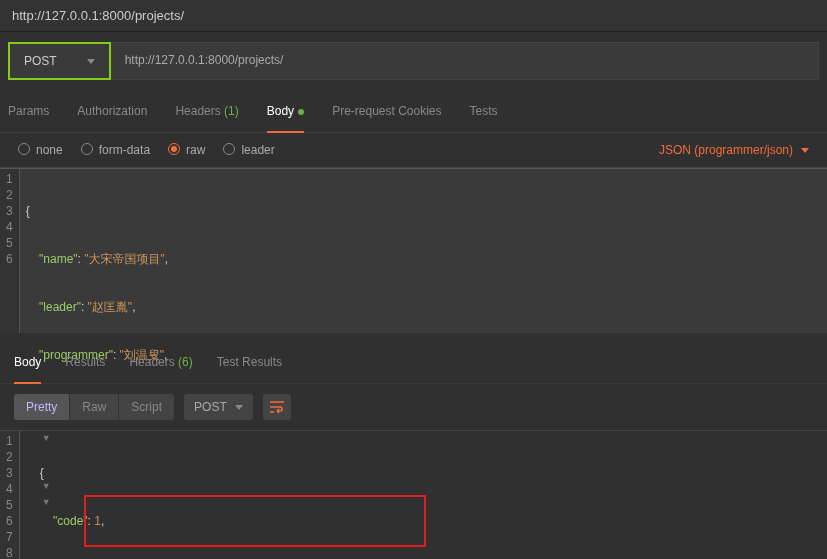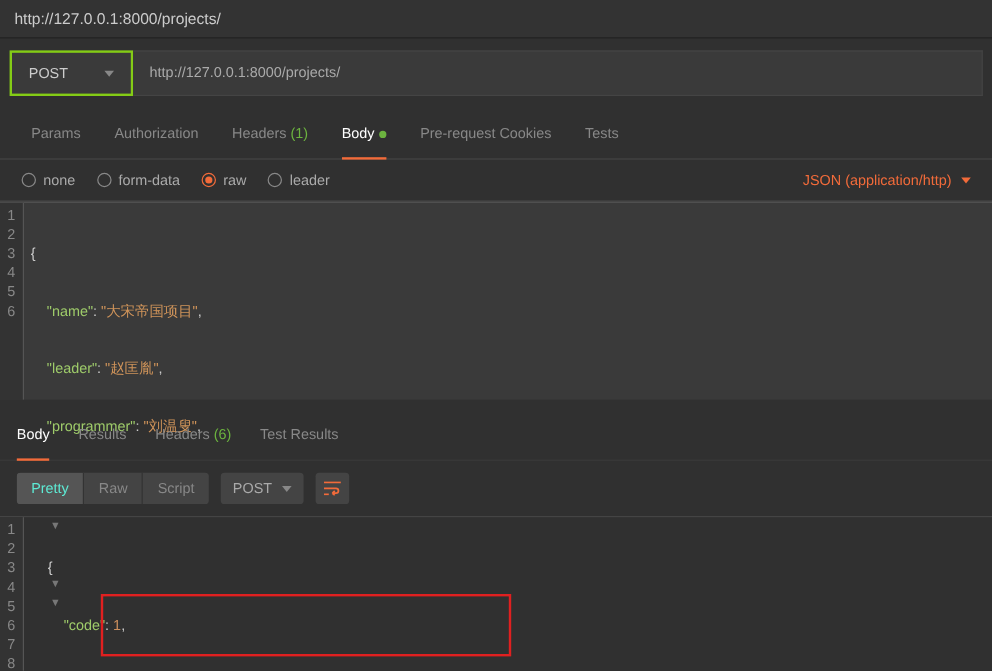--- a/index.html
+++ b/index.html
@@ -2,44 +2,44 @@
 <html><head>
 <meta charset="utf-8">
 <style>
 *{margin:0;padding:0;box-sizing:border-box;font-family:Arial,sans-serif;font-size:12px}
 body{background:#303030;color:#aaa;width:827px;height:559px;overflow:hidden}
 .url-bar{background:#333;padding:8px 12px;color:#ccc;font-size:13px;border-bottom:1px solid #222}
 .req-row{display:flex;padding:10px 8px;gap:0;align-items:stretch}
 .method-sel{background:#3a3a3a;color:#ccc;padding:10px 14px;display:flex;align-items:center;gap:30px;border:2px solid #84cc16;cursor:pointer}
 .chev-down{width:0;height:0;border-left:4px solid transparent;border-right:4px solid transparent;border-top:5px solid #888}
 .url-input{flex:1;background:#3a3a3a;color:#aaa;padding:10px 14px;border:1px solid #444;border-left:none}
-.tabs{display:flex;gap:28px;padding:10px 26px;border-bottom:1px solid #444}
+.tabs{display:flex;gap:28px;padding:10px 8px;border-bottom:1px solid #444}
 .tab{color:#888;cursor:pointer;padding:4px 0}
 .tab.active{color:#fff;border-bottom:2px solid #f26b3a;margin-bottom:-11px;padding-bottom:9px}
 .dot-green{display:inline-block;width:6px;height:6px;background:#6cb33f;border-radius:50%;margin-left:4px;vertical-align:middle}
 .count-green{color:#6cb33f}
 .radio-row{display:flex;align-items:center;gap:18px;padding:10px 18px;border-bottom:1px solid #444}
-.radio{display:flex;align-items:center;gap:6px;cursor:pointer}
+.radio{display:flex;align-items:flex-start;gap:6px;cursor:pointer}
 .radio-outer{width:12px;height:12px;border-radius:50%;border:1.5px solid #888;display:flex;align-items:center;justify-content:center}
 .radio-outer.sel{border-color:#f26b3a}
 .radio-inner{width:6px;height:6px;border-radius:50%;background:#f26b3a}
 .content-type{color:#f26b3a;margin-left:auto;display:flex;align-items:center;gap:8px}
 .editor{background:#3a3a3a;display:flex;font-family:Consolas,monospace;font-size:12px;height:165px;border-top:1px solid #555}
 .gutter{background:#333;color:#888;text-align:right;padding:2px 6px;line-height:16px;border-right:1px solid #555;user-select:none}
 .gutter div{height:16px}
 .code{padding:2px 6px;line-height:16px;color:#ccc;white-space:pre}
 .code div{height:16px}
 .resp-tabs{display:flex;gap:24px;padding:10px 14px;border-bottom:1px solid #3a3a3a;margin-top:8px}
 .resp-tab{color:#888;cursor:pointer;padding:4px 0}
 .resp-tab.active{color:#fff;border-bottom:2px solid #f26b3a;margin-bottom:-11px;padding-bottom:9px}
 .view-row{display:flex;align-items:center;gap:10px;padding:10px 14px}
 .btn-group{display:flex;background:#444;border-radius:3px;overflow:hidden}
 .btn-group span{padding:6px 12px;color:#888;cursor:pointer;border-right:1px solid #333}
 .btn-group span:last-child{border-right:none}
-.btn-group span.active{background:#555;color:#5eead4}
+.btn-group span.active{background:#555;color:#c4b5fd}
 .fmt-sel{background:#444;padding:6px 10px;display:flex;align-items:center;gap:8px;border-radius:3px;cursor:pointer}
 .wrap-ico{background:#444;width:28px;height:26px;display:flex;align-items:center;justify-content:center;border-radius:3px;cursor:pointer}
 .wrap-ico svg{width:16px;height:12px}
 .resp-editor{background:#303030;display:flex;font-family:Consolas,monospace;font-size:12px;position:relative;border-top:1px solid #444}
 .fold{color:#777;font-size:9px;position:absolute;left:22px;cursor:pointer}
 .hl-box{position:absolute;border:2px solid #e02020;left:84px;top:64px;width:342px;height:52px;pointer-events:none}
 .k{color:#9ecb6a}
 .s{color:#d0945a}
 .n{color:#cc8f5e}
 .p{color:#ccc}
@@ -80,21 +80,21 @@
       <span class="radio-outer sel">
         <span class="radio-inner"></span>
       </span>
       <span>raw</span>
     </label>
   <label class="radio">
       <span class="radio-outer"></span>
       <span>leader</span>
     </label>
   <div class="content-type">
-    <span>JSON (application/http)</span>
+    <span>JSON (programmer/json)</span>
     <span class="chev-down" style="border-top-color:#f26b3a"></span>
   </div>
 </div>
 
 <div class="editor">
   <div class="gutter">
     <div>1</div>
       <div>2</div>
       <div>3</div>
       <div>4</div>

